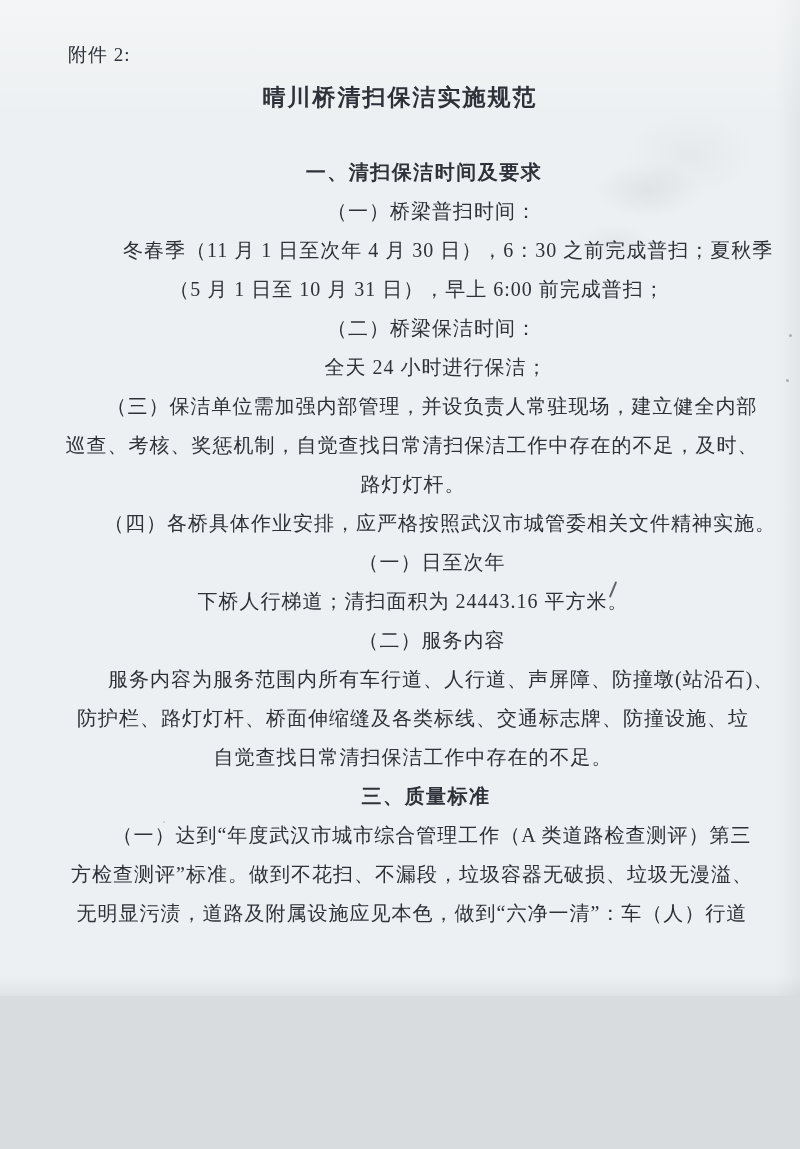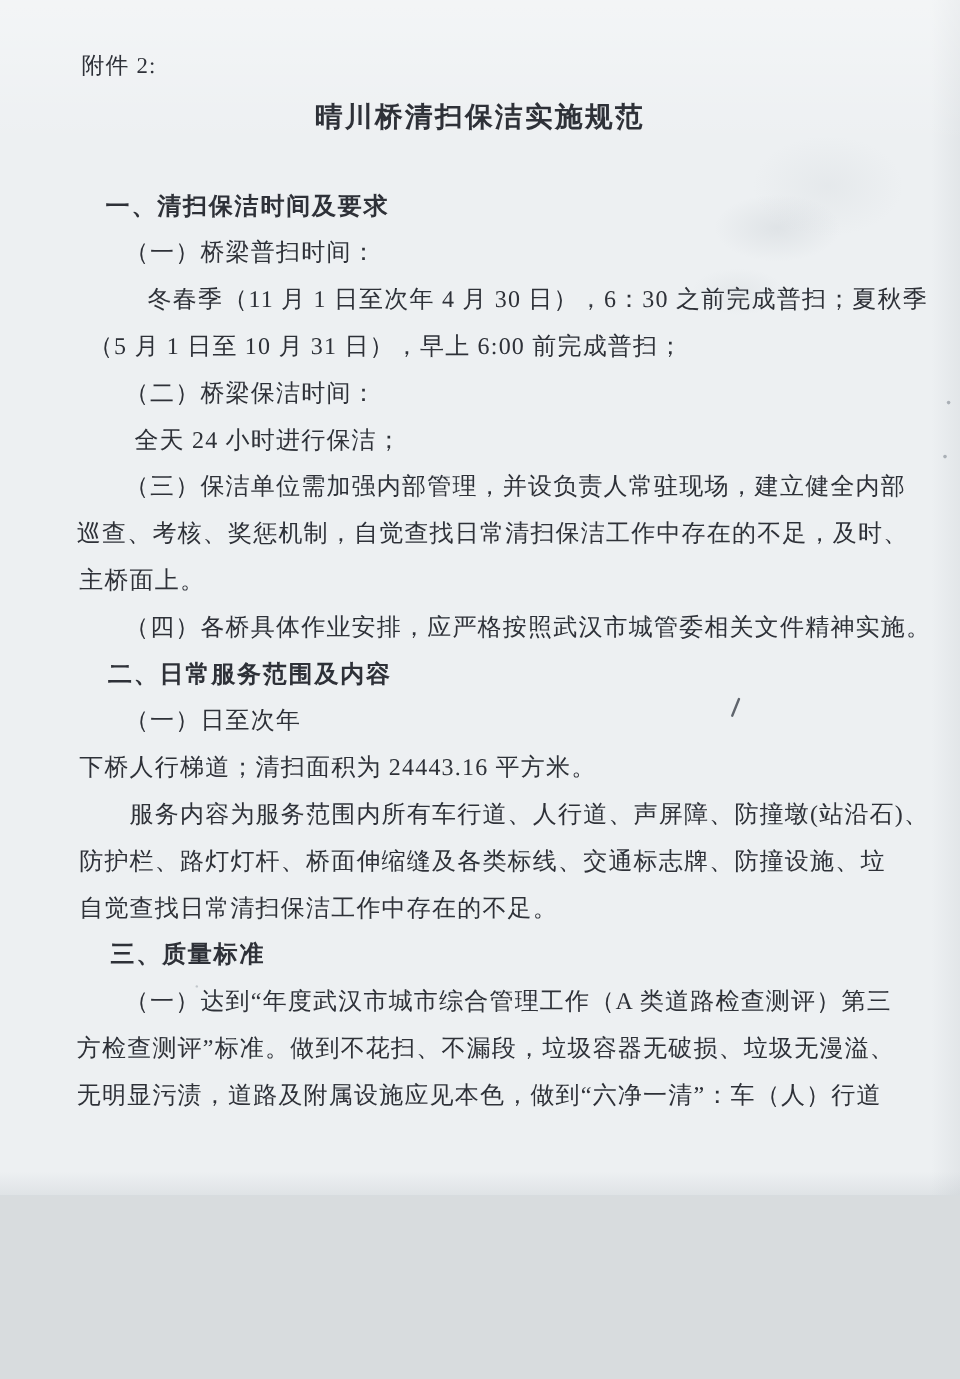--- a/index.html
+++ b/index.html
@@ -28,21 +28,21 @@
   .doc-title{
     position:absolute;left:0;top:82px;width:100%;
     text-align:center;font-size:23px;font-weight:bold;
     letter-spacing:2px;white-space:nowrap;
   }
   .body-text{
     position:absolute;left:64px;top:153px;right:40px;
   }
   .line{
     display:block;height:39px;line-height:39px;
-    font-size:20px;letter-spacing:1px;white-space:nowrap;
+    font-size:20px;letter-spacing:1px;white-space:nowrap;text-align:center;
   }
   .h1{
     font-weight:bold;letter-spacing:1.5px;
     font-family:"Liberation Sans","DejaVu Sans",sans-serif;
     font-size:20px;
   }
   .ml0{margin-left:0}
   .ml2{margin-left:2px}
   .ml10{margin-left:10px}
   .ml24{margin-left:24px}
@@ -80,25 +80,25 @@
 
   <div class="body-text">
     <span class="line h1 ml24">一、清扫保洁时间及要求</span>
     <span class="line ml40">（一）桥梁普扫时间：</span>
     <span class="line ml59">冬春季（11 月 1 日至次年 4 月 30 日），6：30 之前完成普扫；夏秋季</span>
     <span class="line ml10">（5 月 1 日至 10 月 31 日），早上 6:00 前完成普扫；</span>
     <span class="line ml40">（二）桥梁保洁时间：</span>
     <span class="line ml48">全天 24 小时进行保洁；</span>
     <span class="line ml40">（三）保洁单位需加强内部管理，并设负责人常驻现场，建立健全内部</span>
     <span class="line ml0">巡查、考核、奖惩机制，自觉查找日常清扫保洁工作中存在的不足，及时、</span>
-    <span class="line ml2">主桥面上。</span>
+    <span class="line ml2">路灯灯杆。</span>
     <span class="line ml40">（四）各桥具体作业安排，应严格按照武汉市城管委相关文件精神实施。</span>
-    <span class="line h1 ml26">二、日常服务范围及内容</span>
     <span class="line ml40">（一）日至次年</span>
     <span class="line ml2">下桥人行梯道；清扫面积为 24443.16 平方米。</span>
+    <span class="line ml40">（二）服务内容</span>
     <span class="line ml44">服务内容为服务范围内所有车行道、人行道、声屏障、防撞墩(站沿石)、</span>
     <span class="line ml2">防护栏、路灯灯杆、桥面伸缩缝及各类标线、交通标志牌、防撞设施、垃</span>
     <span class="line ml2">自觉查找日常清扫保洁工作中存在的不足。</span>
     <span class="line h1 ml28">三、质量标准</span>
     <span class="line ml40">（一）达到“年度武汉市城市综合管理工作（A 类道路检查测评）第三</span>
     <span class="line ml0">方检查测评”标准。做到不花扫、不漏段，垃圾容器无破损、垃圾无漫溢、</span>
     <span class="line ml0">无明显污渍，道路及附属设施应见本色，做到“六净一清”：车（人）行道</span>
   </div>
 
   <div class="page-num">10</div>

